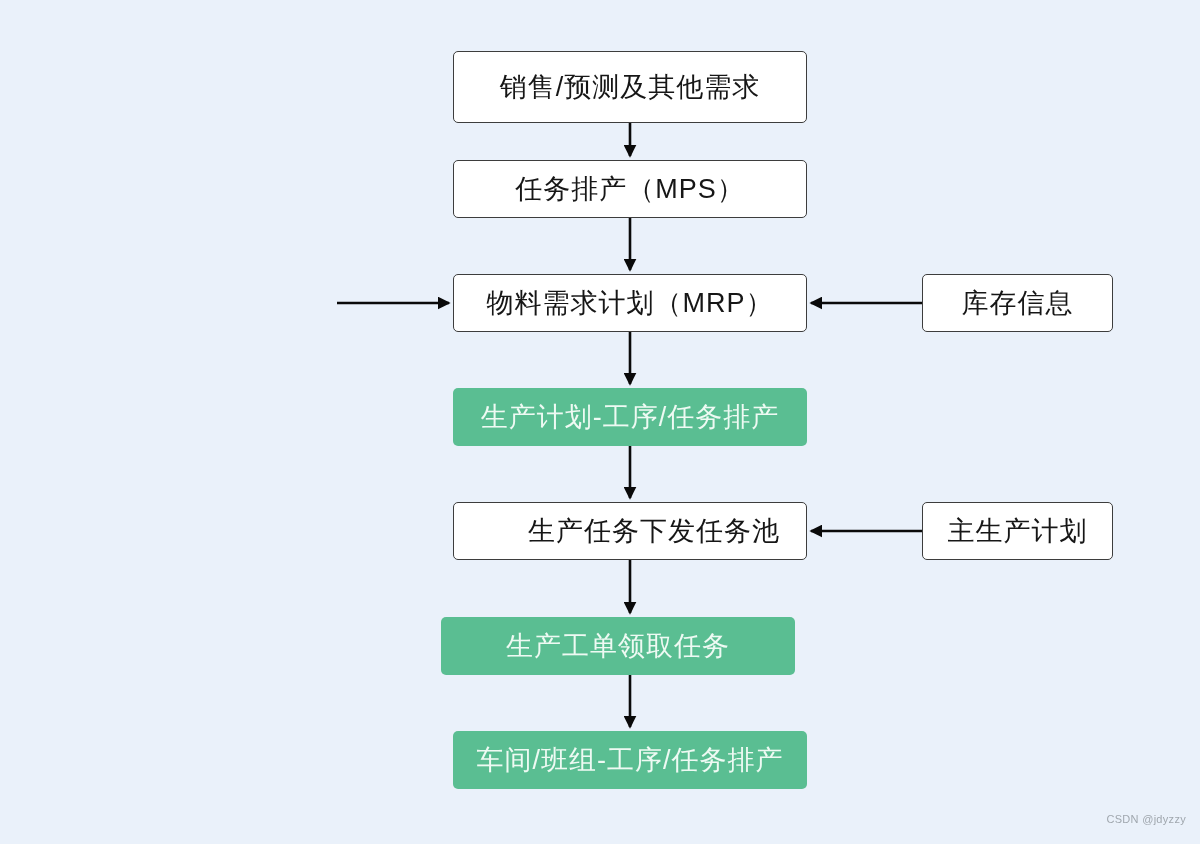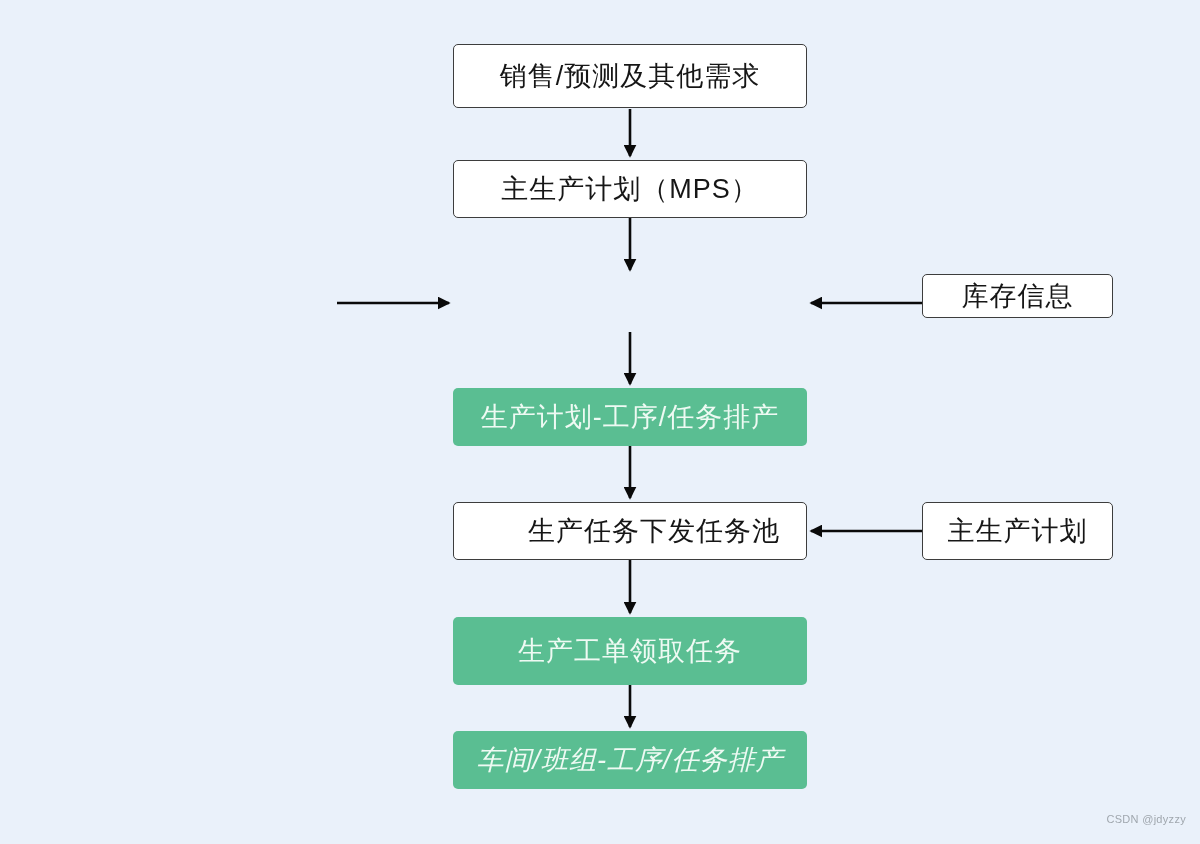--- a/index.html
+++ b/index.html
@@ -70,33 +70,34 @@
     <line x1="630" y1="218" x2="630" y2="270" marker-end="url(#ah)"></line>
     <line x1="337" y1="303" x2="449" y2="303" marker-end="url(#ah)"></line>
     <line x1="922" y1="303" x2="811" y2="303" marker-end="url(#ah)"></line>
     <line x1="630" y1="332" x2="630" y2="384" marker-end="url(#ah)"></line>
     <line x1="630" y1="446" x2="630" y2="498" marker-end="url(#ah)"></line>
     <line x1="922" y1="531" x2="811" y2="531" marker-end="url(#ah)"></line>
     <line x1="630" y1="560" x2="630" y2="613" marker-end="url(#ah)"></line>
     <line x1="630" y1="675" x2="630" y2="727" marker-end="url(#ah)"></line>
   </svg>
 
-  <div class="node" style="left:453px;top:44px;width:354px;height:64px;">销售/预测及其他需求</div>
+  <div class="node" style="left:453px;top:51px;width:354px;height:72px;">销售/预测及其他需求</div>
 
-  <div class="node" style="left:453px;top:160px;width:354px;height:58px;">主生产计划（MPS）</div>
+  <div class="node" style="left:453px;top:160px;width:354px;height:58px;">任务排产（MPS）</div>
 
 
+  <div class="node" style="left:453px;top:274px;width:354px;height:58px;">物料需求计划（MRP）</div>
 
-  <div class="node" style="left:922px;top:274px;width:191px;height:44px;">库存信息</div>
+  <div class="node" style="left:922px;top:274px;width:191px;height:58px;">库存信息</div>
 
   <div class="node node--green" style="left:453px;top:388px;width:354px;height:58px;">生产计划-工序/任务排产</div>
 
   <div class="node" style="left:453px;top:502px;width:354px;height:58px;padding-left:48px;">生产任务下发任务池</div>
 
   <div class="node" style="left:922px;top:502px;width:191px;height:58px;">主生产计划</div>
 
-  <div class="node node--green" style="left:453px;top:617px;width:354px;height:68px;">生产工单领取任务</div>
+  <div class="node node--green" style="left:441px;top:617px;width:354px;height:58px;">生产工单领取任务</div>
 
-  <div class="node node--green" style="left:453px;top:731px;width:354px;height:58px;font-style:italic;">车间/班组-工序/任务排产</div>
+  <div class="node node--green" style="left:453px;top:731px;width:354px;height:58px;">车间/班组-工序/任务排产</div>
 
   <div class="watermark">CSDN @jdyzzy</div>
 
 </div>
 
 </body></html>

